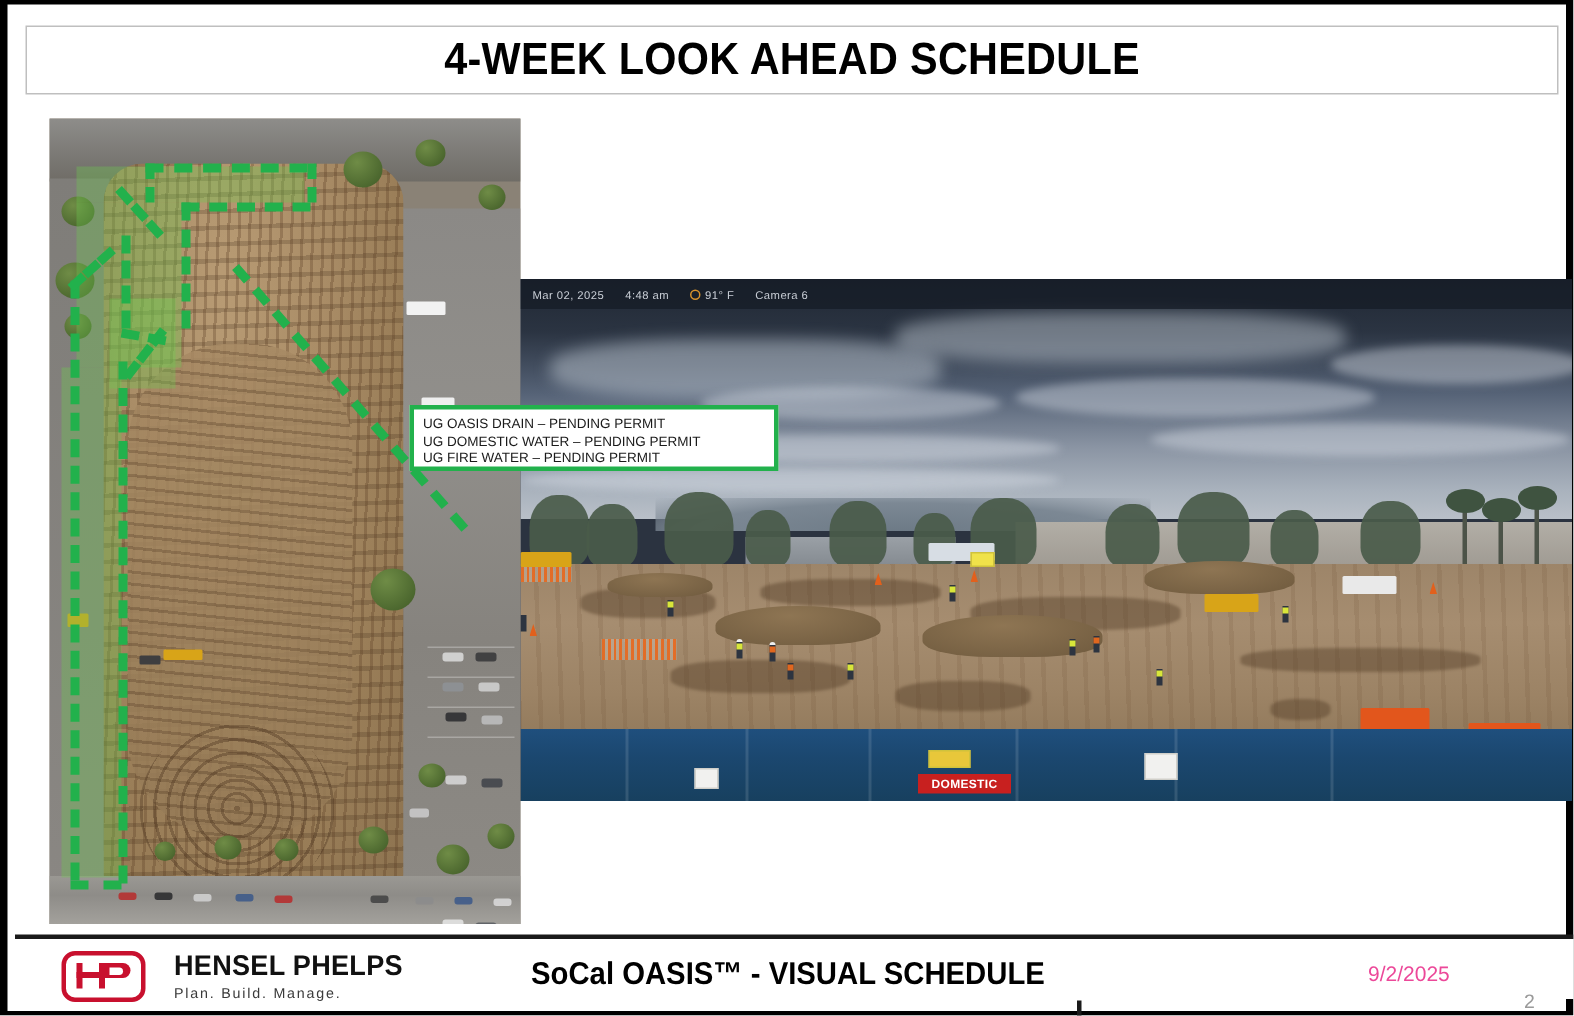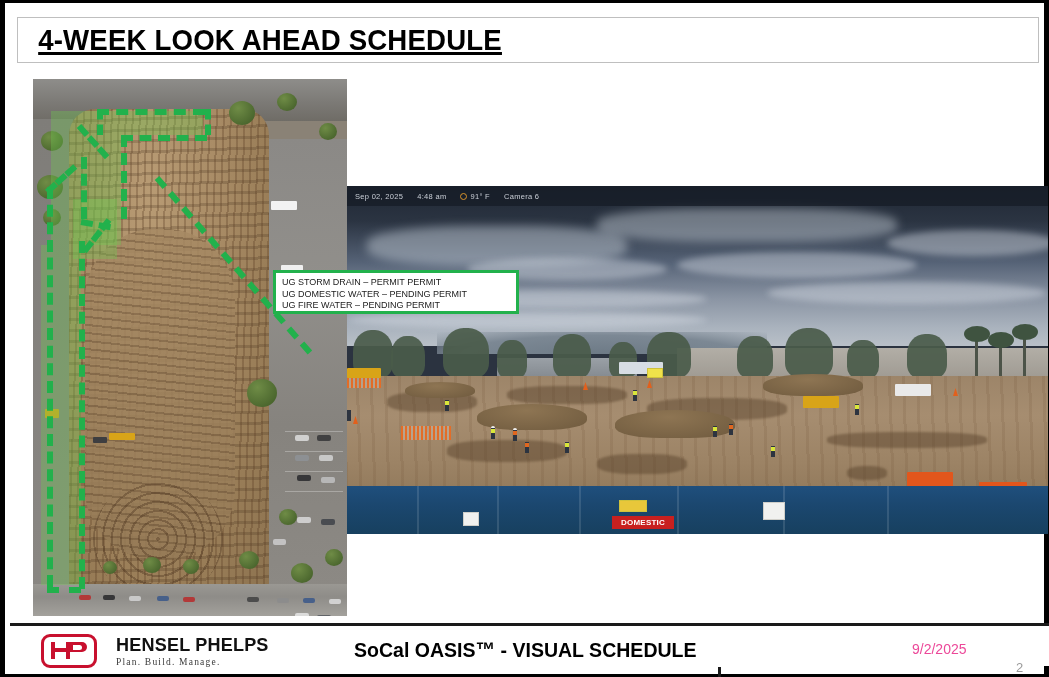--- a/index.html
+++ b/index.html
@@ -8,21 +8,21 @@
 
   
   #slide{position:absolute;left:0;top:0;width:1049px;height:677px;background:#fff;
          border-left:5px solid #000;border-right:5px solid #000;
          border-top:3px solid #000;border-bottom:3px solid #000;
          box-sizing:border-box;}
 
   
   #title-box{position:absolute;left:12px;top:14px;width:1022px;height:46px;
              background:#fff;border:1px solid #bfbfbf;box-sizing:border-box;
-             display:flex;align-items:center;justify-content:flex-start;text-decoration:underline;}
+             display:flex;align-items:center;justify-content:center;}
   #title-text{font-size:30px;font-weight:bold;color:#000;letter-spacing:.2px;
               font-family:"Liberation Sans Narrow","Liberation Sans",sans-serif;
               transform:scaleX(.92);white-space:nowrap;}
 
   
   #aerial{position:absolute;left:28px;top:76px;width:314px;height:537px;
           overflow:hidden;background:#8a8276;}
   .ph{position:absolute;}
   
   #aerial .asphalt-top{left:0;top:0;width:314px;height:42px;
@@ -128,21 +128,21 @@
   #logo .lp-stem{position:absolute;left:22px;top:5px;width:4px;height:17px;background:#c8102e;}
   #logo .lp-bowl{position:absolute;left:24px;top:5px;width:19px;height:10px;background:#c8102e;
      border-radius:0 5px 5px 0;}
   #logo .lp-hole{position:absolute;left:29px;top:7.5px;width:9px;height:5px;background:#fff;
      border-radius:0 3px 3px 0;}
   #brand{position:absolute;left:88px;top:8px;}
   #brand-main{font-size:19px;font-weight:bold;color:#111;letter-spacing:.2px;
      font-family:"Liberation Sans Narrow","Liberation Sans",sans-serif;transform:scaleX(.95);
      transform-origin:left center;}
   #brand-sub{font-size:9.5px;color:#3a3a3a;letter-spacing:1.2px;margin-top:1px;
-     font-family:Liberation Serif, serif;}
+     font-family:Liberation Sans, sans-serif;}
   #foot-title{position:absolute;left:326px;top:12px;font-size:21px;font-weight:bold;color:#000;
      font-family:"Liberation Sans Narrow","Liberation Sans",sans-serif;transform:scaleX(.93);
      transform-origin:left center;white-space:nowrap;}
   #foot-date{position:absolute;left:884px;top:15px;font-size:14px;color:#ec4899;}
   #foot-page{position:absolute;left:988px;top:34px;font-size:13px;color:#9a9a9a;}
   #foot-sep{position:absolute;left:690px;top:41px;width:3px;height:30px;background:#1a1a1a;}
 </style>
 </head>
 <body>
 
@@ -340,32 +340,32 @@
       <div class="fencepanel" style="left:330px;"></div>
       <div class="fencepanel" style="left:436px;"></div>
       <div class="fencepanel" style="left:540px;"></div>
       <div class="signy" style="left:272px;top:14px;width:26px;height:10px;background:#e8c73a;"></div>
       <div class="signw" style="left:416px;top:16px;width:20px;height:16px;"></div>
       <div class="signw" style="left:116px;top:26px;width:14px;height:12px;"></div>
     </div>
     <div id="emergency">DOMESTIC</div>
 
     <div id="camerabar">
-      <span>Sep 02, 2025</span>
+      <span>Mar 02, 2025</span>
       <span>4:48 am</span>
       <span id="tempwrap">
         <span id="sunicon"></span>
         <span>91° F</span>
       </span>
       <span>Camera 6</span>
     </div>
   </div>
 
   <div id="callout">
-    <div>UG STORM DRAIN – PERMIT PERMIT</div>
+    <div>UG OASIS DRAIN – PENDING PERMIT</div>
     <div>UG DOMESTIC WATER – PENDING PERMIT</div>
     <div>UG FIRE WATER – PENDING PERMIT</div>
   </div>
 
   <div id="footrule"></div>
   <div id="footer">
     <div id="logo">
       <div class="lh-l"></div>
       <div class="lh-bar"></div>
       <div class="lp-stem"></div>

